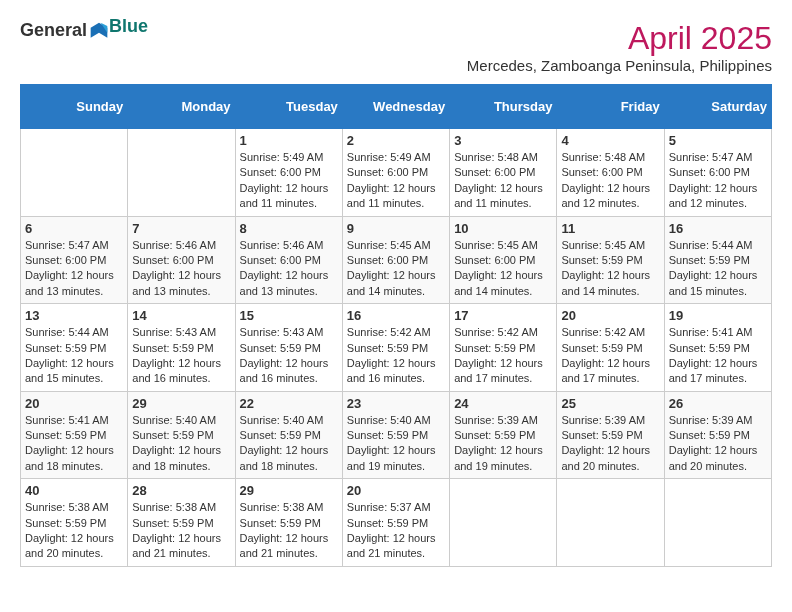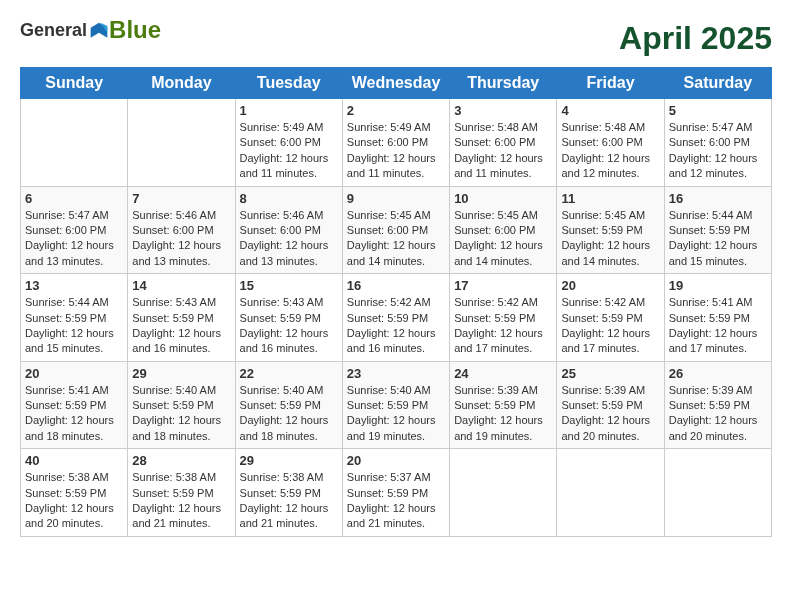--- a/index.html
+++ b/index.html
@@ -24,53 +24,53 @@
     .logo-text {
       display: flex;
       align-items: center;
     }
     .logo-general {
       font-size: 18px;
       font-weight: bold;
       color: #333;
     }
     .logo-blue {
-      font-size: 24px;
+      font-size: 18px;
       font-weight: bold;
-      color: #4d7c0f;
+      color: #0f766e;
     }
     .logo-icon {
       width: 20px;
       height: 20px;
       margin-left: 2px;
     }
     .title-section {
       text-align: right;
     }
     .month-title {
       font-size: 32px;
-      font-weight: bold;
-      color: #14532d;
+      font-weight: normal;
+      color: #be185d;
     }
     .location {
       font-size: 15px;
       color: #333;
     }
     .calendar {
       width: 100%;
       border-collapse: collapse;
       font-size: 11px;
     }
     .calendar th {
       background-color: #2979c4;
       color: #fff;
-      padding: 6px 4px;
-      text-align: center;
+      padding: 14px 4px;
+      text-align: right;
       font-weight: bold;
-      font-size: 16px;
+      font-size: 13px;
       border: 1px solid #2979c4;
     }
     .calendar td {
       border: 1px solid #ccc;
       vertical-align: top;
       padding: 4px;
       width: 107px;
       min-height: 80px;
       background: #fff;
     }
@@ -102,20 +102,21 @@
       <span class="logo-general">General</span>
       <svg class="logo-icon" viewBox="0 0 24 24" xmlns="http://www.w3.org/2000/svg">
         <polygon points="12,2 22,8 22,20 12,14 2,20 2,8" fill="#1a6fb5"></polygon>
         <polygon points="14,2 22,6 22,14" fill="#2ca0d8"></polygon>
       </svg>
     </div>
     <span class="logo-blue" style="margin-top:-4px;">Blue</span>
   </div>
   <div class="title-section">
     <div class="month-title">April 2025</div>
+    <div class="location">Mercedes, Zamboanga Peninsula, Philippines</div>
   </div>
 </div>
 
 <table class="calendar">
   <thead>
     <tr id="header-row">
         <th>Sunday</th>
         <th>Monday</th>
         <th>Tuesday</th>
         <th>Wednesday</th>

